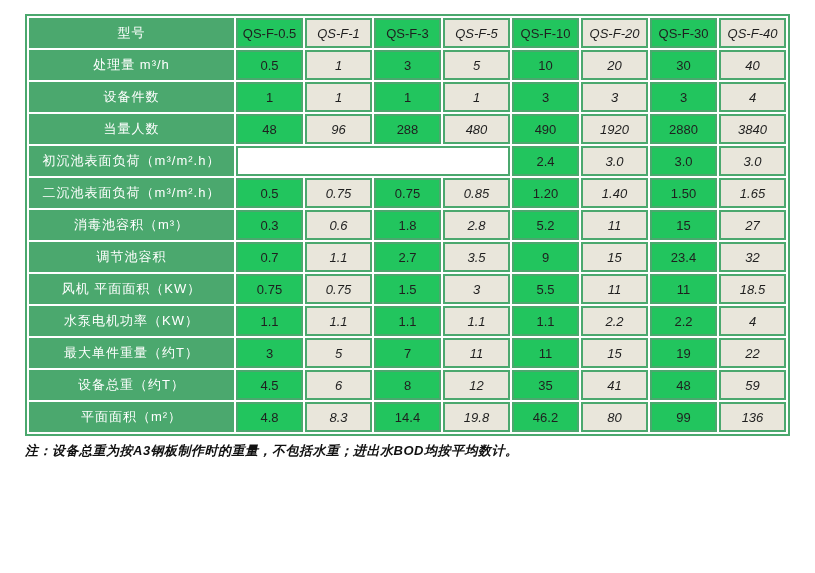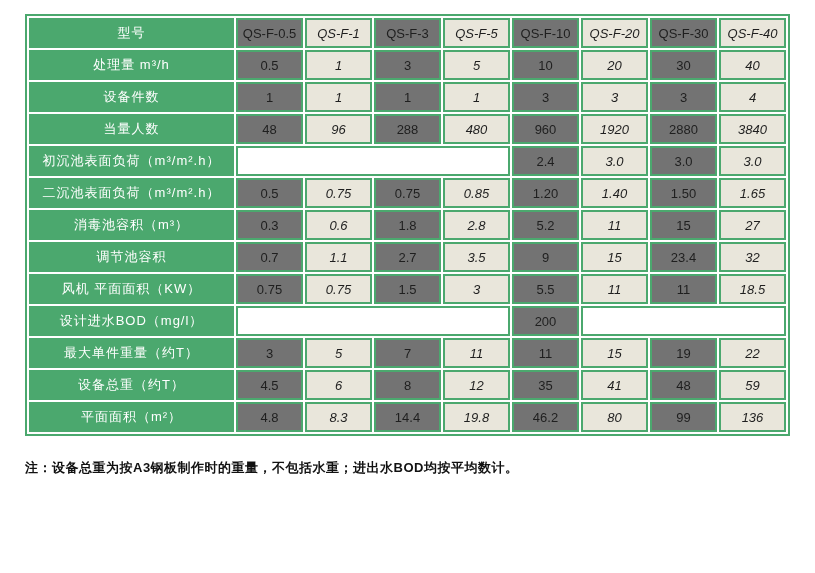--- a/index.html
+++ b/index.html
@@ -32,29 +32,30 @@
     font-weight:normal;
     white-space:nowrap;
   }
   .label-cell{
     background:var(--green);
     color:#ffffff;
     width:197px;
     letter-spacing:1px;
   }
   .data-cell{width:59px;}
-  .c-even{background:#737373;}
+  .c-even{background:#22c55e;}
   .c-odd{background:var(--beige);font-style:italic;}
   .merged{background:#ffffff;}
   .note{
-    margin-top:23px;
+    margin-top:6px;
     font-size:13px;
     font-weight:bold;
     color:#111111;
     letter-spacing:0.5px;
+    font-style:italic;
   }
 </style>
 </head>
 <body>
 
 <div class="wrap">
   <table class="spec">
     <thead>
       <tr>
           <th class="label-cell">型号</th>
@@ -90,21 +91,21 @@
           <td class="data-cell c-odd">3</td>
           <td class="data-cell c-even">3</td>
           <td class="data-cell c-odd">4</td>
         </tr>
         <tr>
           <td class="label-cell">当量人数</td>
           <td class="data-cell c-even">48</td>
           <td class="data-cell c-odd">96</td>
           <td class="data-cell c-even">288</td>
           <td class="data-cell c-odd">480</td>
-          <td class="data-cell c-even">960</td>
+          <td class="data-cell c-even">490</td>
           <td class="data-cell c-odd">1920</td>
           <td class="data-cell c-even">2880</td>
           <td class="data-cell c-odd">3840</td>
         </tr>
         <tr>
           <td class="label-cell">初沉池表面负荷（m³/m².h）</td>
           <td class="data-cell merged" colspan="4"></td>
           <td class="data-cell c-even">2.4</td>
           <td class="data-cell c-odd">3.0</td>
           <td class="data-cell c-even">3.0</td>
@@ -148,24 +149,29 @@
           <td class="data-cell c-even">0.75</td>
           <td class="data-cell c-odd">0.75</td>
           <td class="data-cell c-even">1.5</td>
           <td class="data-cell c-odd">3</td>
           <td class="data-cell c-even">5.5</td>
           <td class="data-cell c-odd">11</td>
           <td class="data-cell c-even">11</td>
           <td class="data-cell c-odd">18.5</td>
         </tr>
         <tr>
-          <td class="label-cell">设计进水BOD（mg/l）</td>
-          <td class="data-cell merged" colspan="4"></td>
-          <td class="data-cell c-even">200</td>
-          <td class="data-cell merged" colspan="3"></td>
+          <td class="label-cell">水泵电机功率（KW）</td>
+          <td class="data-cell c-even">1.1</td>
+          <td class="data-cell c-odd">1.1</td>
+          <td class="data-cell c-even">1.1</td>
+          <td class="data-cell c-odd">1.1</td>
+          <td class="data-cell c-even">1.1</td>
+          <td class="data-cell c-odd">2.2</td>
+          <td class="data-cell c-even">2.2</td>
+          <td class="data-cell c-odd">4</td>
         </tr>
         <tr>
           <td class="label-cell">最大单件重量（约T）</td>
           <td class="data-cell c-even">3</td>
           <td class="data-cell c-odd">5</td>
           <td class="data-cell c-even">7</td>
           <td class="data-cell c-odd">11</td>
           <td class="data-cell c-even">11</td>
           <td class="data-cell c-odd">15</td>
           <td class="data-cell c-even">19</td>

